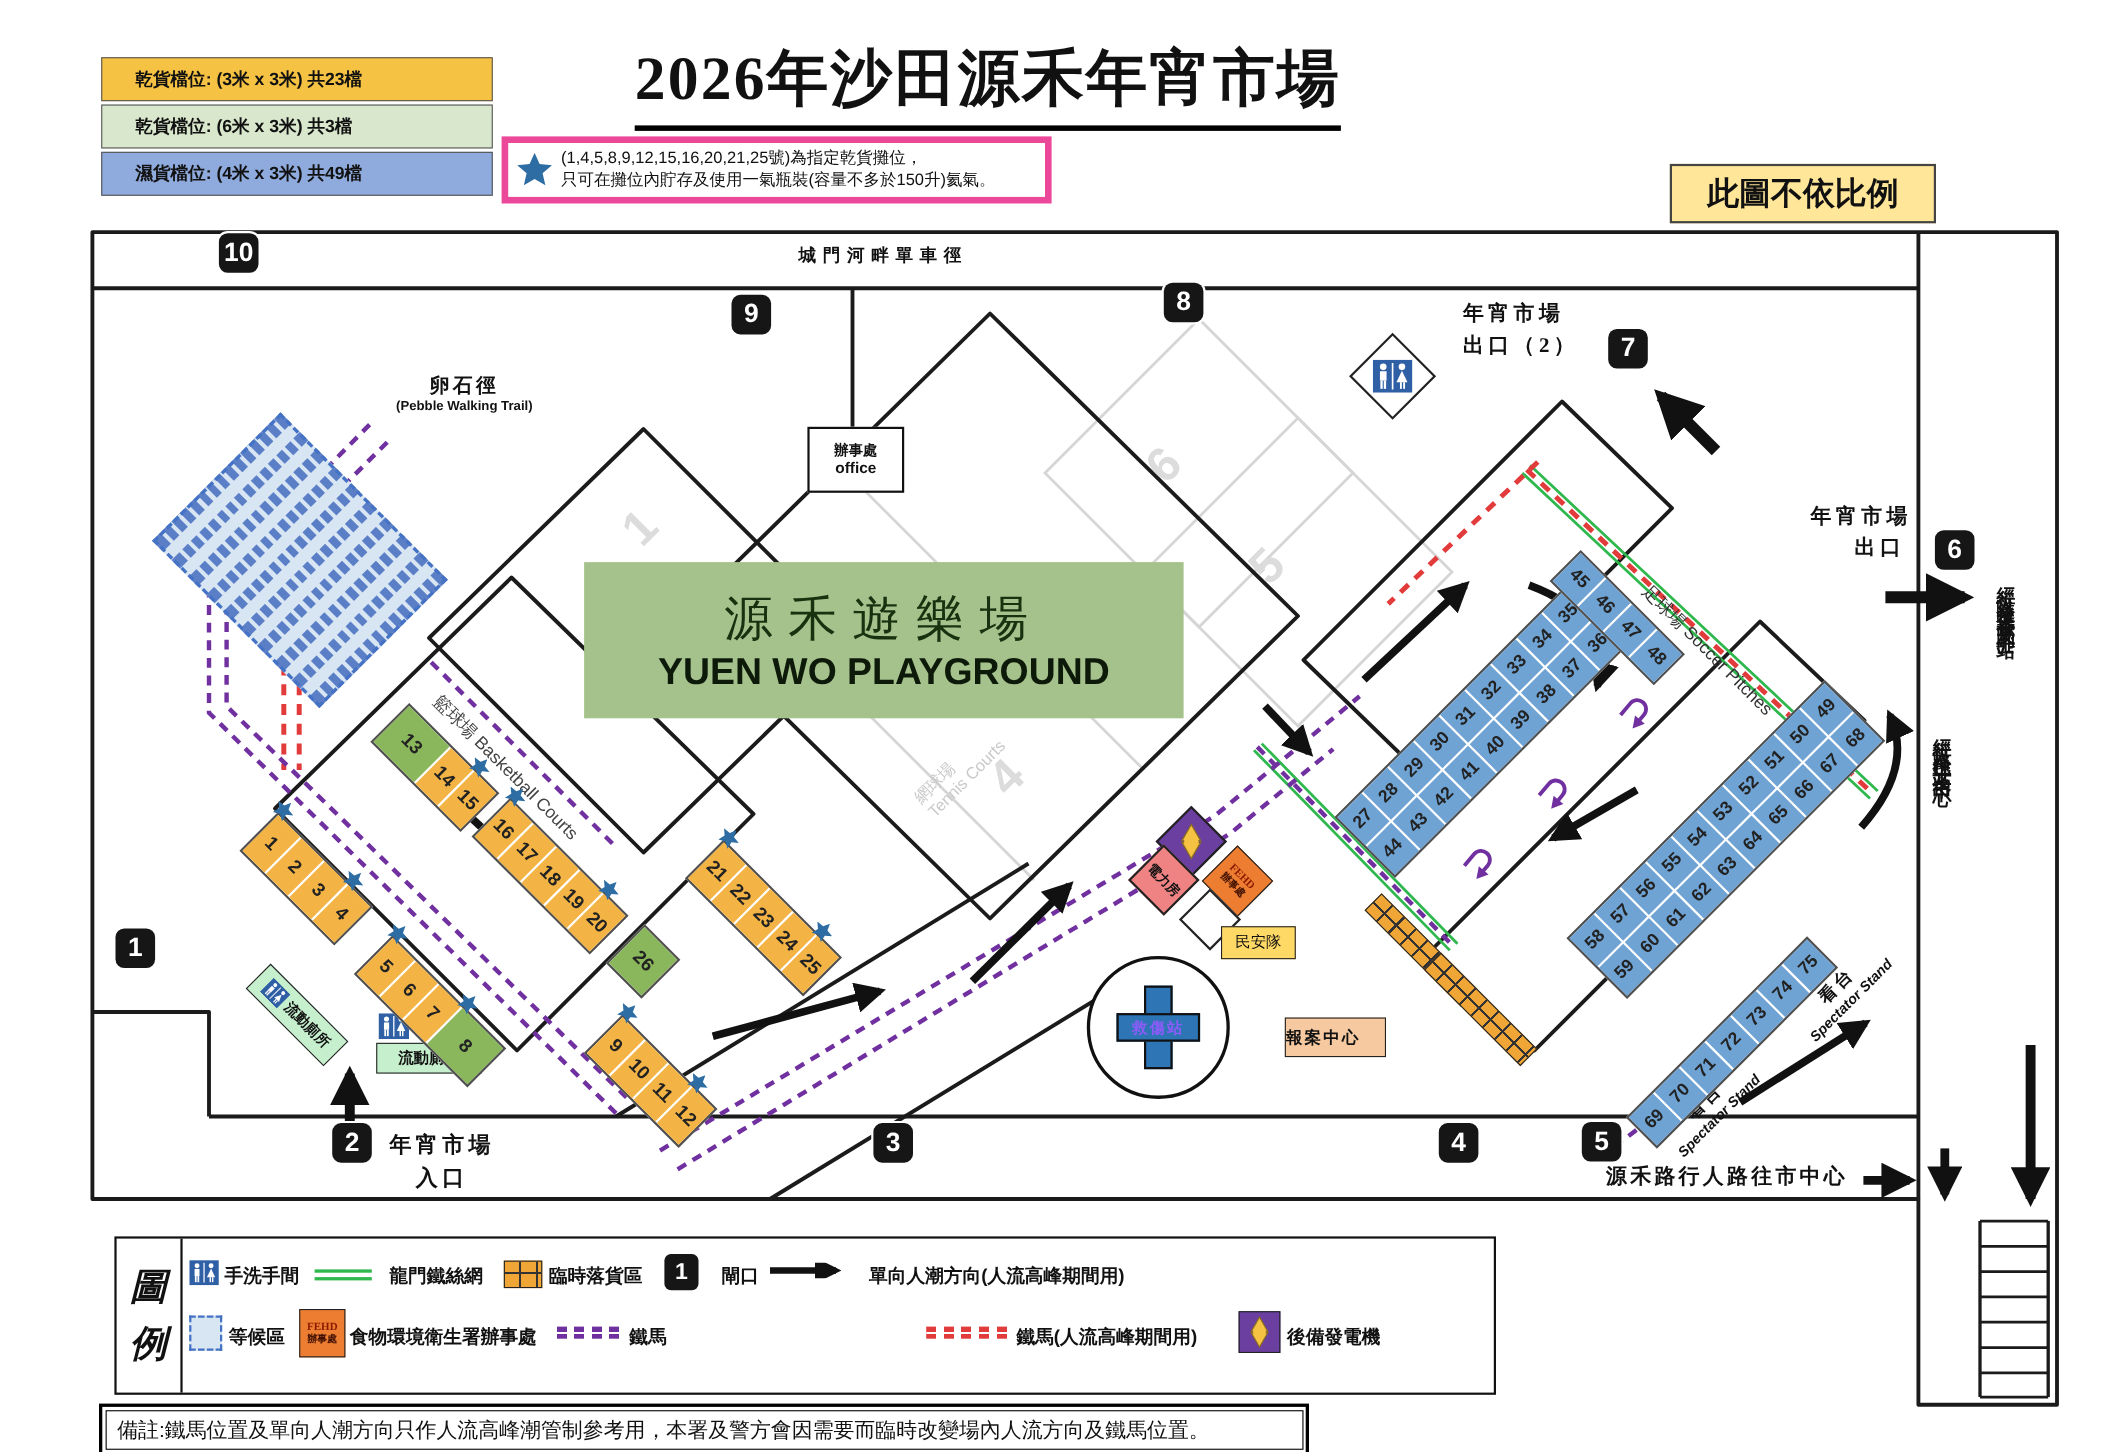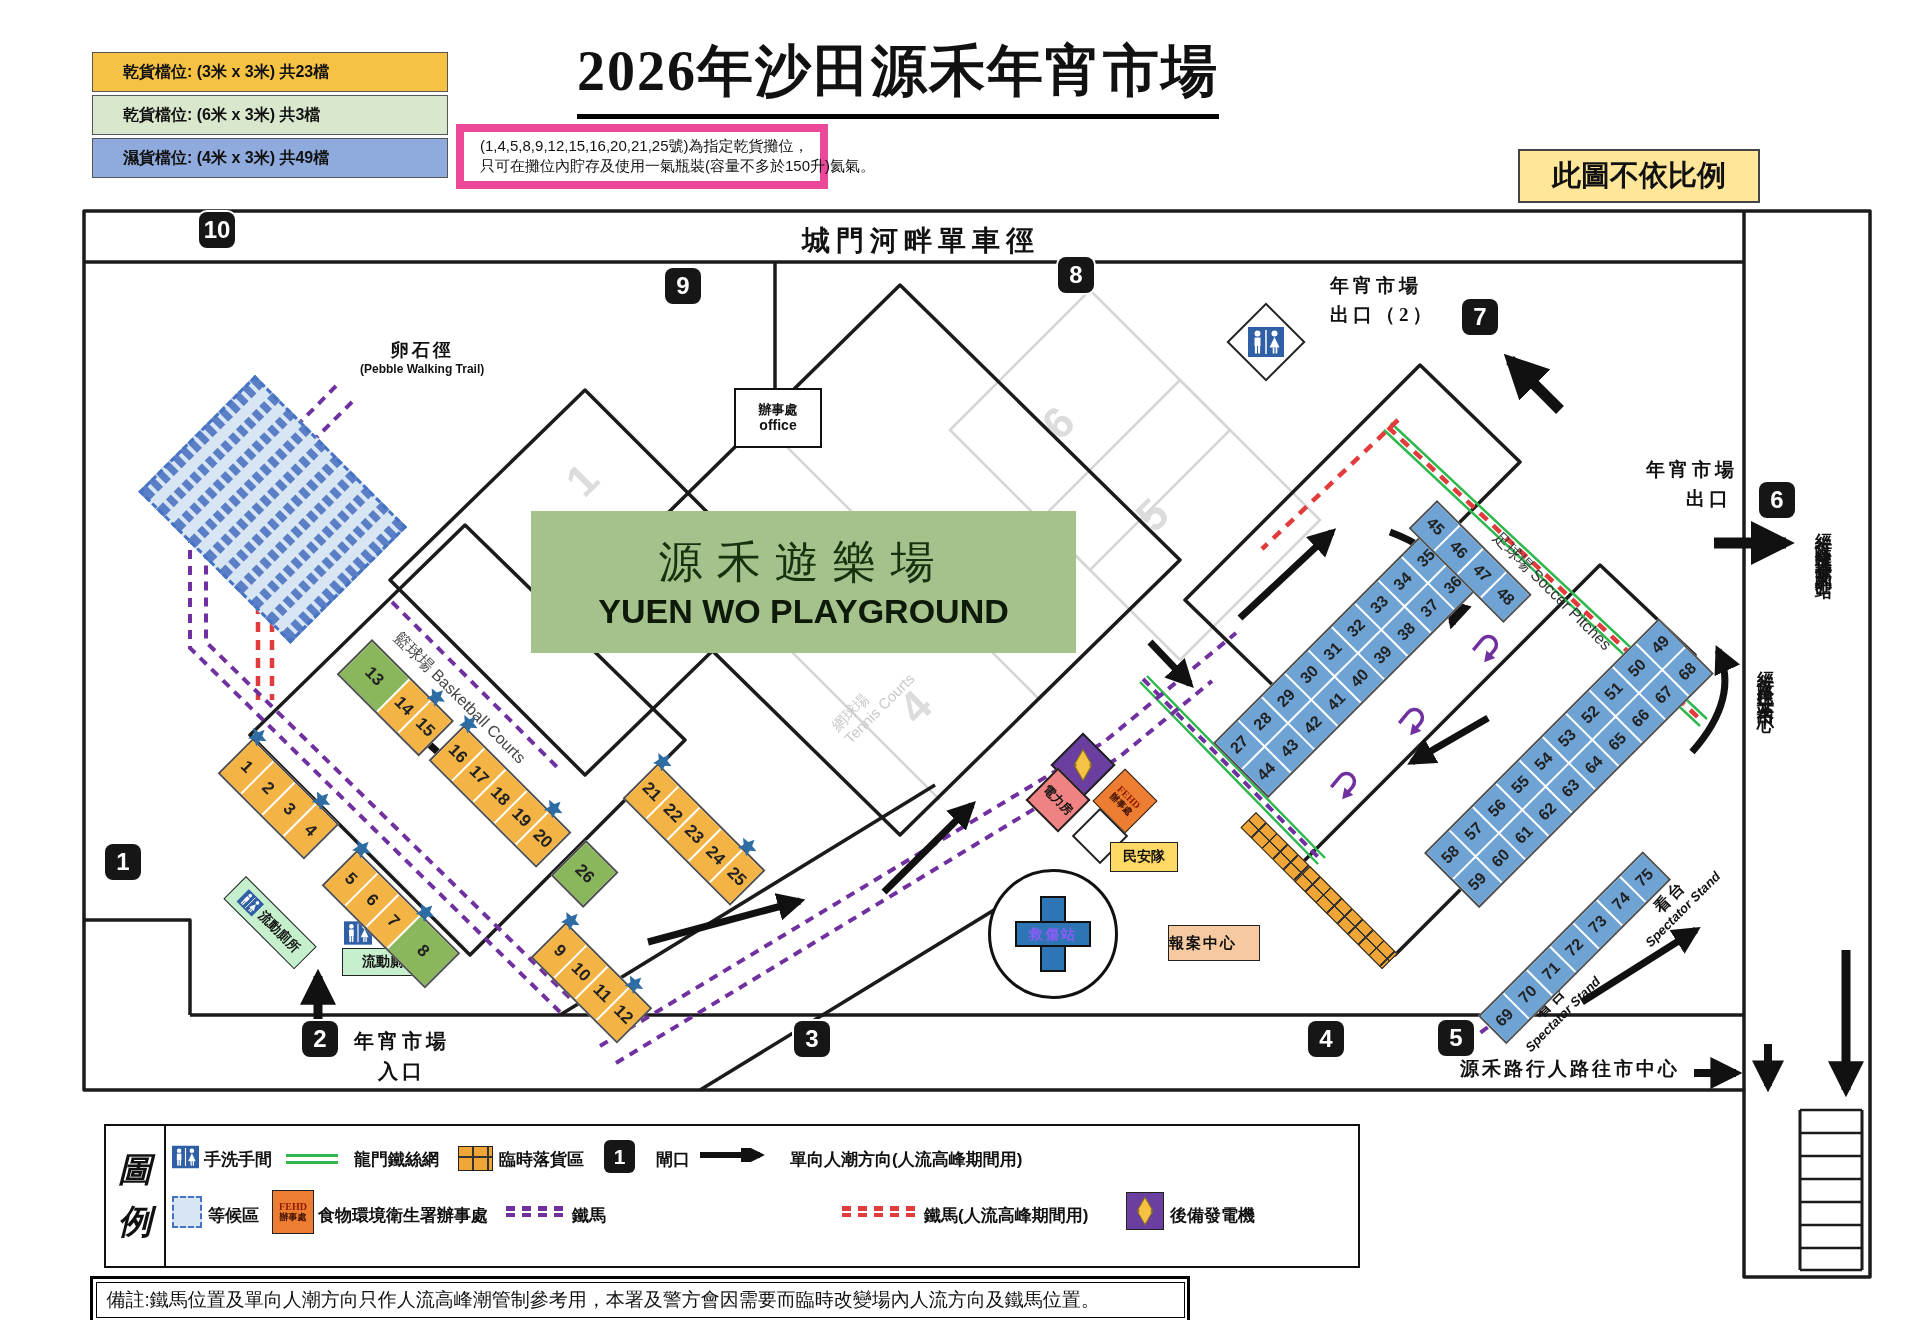--- a/index.html
+++ b/index.html
@@ -11,21 +11,21 @@
   }
   html,body{margin:0;padding:0;background:#fff;}
   body{width:1920px;height:1320px;position:relative;overflow:hidden;
        font-family:"Liberation Sans","DejaVu Sans",sans-serif;color:#111;}
   .abs{position:absolute;}
   
   .stall-key{width:356px;height:40px;border:1.5px solid #555;display:flex;align-items:center;
              padding-left:30px;font-size:16px;font-weight:bold;box-sizing:border-box;}
   .page-title{font-size:56px;font-weight:900;font-family:"Liberation Serif","DejaVu Serif",serif;
               letter-spacing:2px;border-bottom:5px solid #000;padding-bottom:4px;white-space:nowrap;text-align:center;}
-  .star-note{width:372px;border:8px solid #ec4899;background:#fff;display:flex;align-items:center;
+  .star-note{width:500px;border:6px solid #ec4899;background:#fff;display:flex;align-items:center;
              padding:4px 8px;box-sizing:border-box;gap:8px;}
   .star-note .txt{font-size:15px;line-height:1.35;white-space:nowrap;}
   .scale-note{width:238px;height:50px;background:var(--scale-note);border:2px solid #444;
               font-size:29px;font-weight:bold;display:flex;align-items:center;justify-content:center;}
   
   #map-layer{left:0;top:0;width:1920px;height:1320px;}
   .gate{width:36px;height:36px;background:#161616;color:#fff;border-radius:8px;font-size:24px;
         font-weight:bold;display:flex;align-items:center;justify-content:center;z-index:6;box-shadow:0 0 0 2px #fff;}
   .strip{display:flex;flex-direction:column;gap:2px;background:#fff;border:2px solid #4f4f4f;
          transform-origin:top left;z-index:5;}
@@ -218,21 +218,21 @@
     <span class="lbl" style="font-size:12px;font-weight:bold;">電力房</span>
   </div>
   <div class="abs diam fehdbox" style="left:1102px;top:778px;width:46px;height:46px;background:var(--fehd);">
     <div>
       <div class="l1" style="text-align:center;">FEHD</div>
       <div class="l2">辦事處</div>
     </div>
   </div>
   <div class="abs diam" style="left:1080px;top:816px;width:40px;height:40px;background:#fff;"></div>
   <div class="abs" style="left:1110px;top:842px;width:66px;height:28px;background:var(--yellow);border:1.5px solid #222;z-index:5;
-              display:flex;align-items:center;justify-content:center;font-size:14px;font-weight:bold;">
+              display:flex;align-items:center;justify-content:center;font-size:14px;font-weight:normal;">
       <span>民安隊</span>
     </div>
 
   <div class="abs" style="left:988px;top:869px;width:124px;height:124px;border:3px solid #111;border-radius:50%;background:#fff;z-index:4;">
     <div class="abs" style="left:37px;top:11px;width:50px;height:102px;"></div>
     <div class="abs" style="left:24px;top:24px;width:76px;height:76px;">
       <div class="abs" style="left:25px;top:0;width:26px;height:76px;background:#2e75b6;border:2px solid #111;box-sizing:border-box;"></div>
       <div class="abs" style="left:0;top:25px;width:76px;height:26px;background:#2e75b6;border:2px solid #111;box-sizing:border-box;"></div>
       <div class="abs lbl" style="left:0;top:30px;width:76px;text-align:center;font-size:14px;color:#8b5cf6;font-weight:bold;letter-spacing:2px;">救傷站</div>
     </div>
@@ -261,21 +261,21 @@
         <use href="#wc" width="36" height="30"></use>
       </svg>
   </div>
 
   <div class="abs" style="left:734px;top:388px;width:84px;height:56px;border:2px solid #111;background:#fff;z-index:4;
               display:flex;flex-direction:column;align-items:center;justify-content:center;line-height:1.2;">
     <span style="font-size:13px;font-weight:bold;">辦事處</span>
     <span style="font-size:14px;font-weight:bold;">office</span>
   </div>
 
-  <div class="abs lbl" style="left:802px;top:222px;font-size:28px;letter-spacing:6px;font-weight:bold;font-family:'Liberation Serif',serif;">城門河畔單車徑</div>
+  <div class="abs lbl" style="left:726px;top:222px;font-size:16px;letter-spacing:6px;font-weight:bold;font-family:'Liberation Serif',serif;">城門河畔單車徑</div>
   <div class="abs" style="left:360px;top:338px;text-align:center;z-index:4;">
     <div style="font-size:18px;font-weight:bold;font-family:'Liberation Serif',serif;letter-spacing:3px;">卵石徑</div>
     <div style="font-size:12px;font-weight:bold;">(Pebble Walking Trail)</div>
   </div>
   <div class="abs" style="left:1330px;top:272px;font-size:19px;font-weight:bold;font-family:'Liberation Serif',serif;letter-spacing:4px;line-height:1.5;z-index:4;">
     <div>年宵市場</div>
     <div>出口（2）</div>
   </div>
   <div class="abs lbl rot45" style="left:404px;top:628px;font-size:16px;color:#444;">籃球場 Basketball Courts</div>
   <div class="abs rotm45" style="left:828px;top:722px;color:#c9c9c9;font-size:15px;z-index:2;line-height:1.2;">

